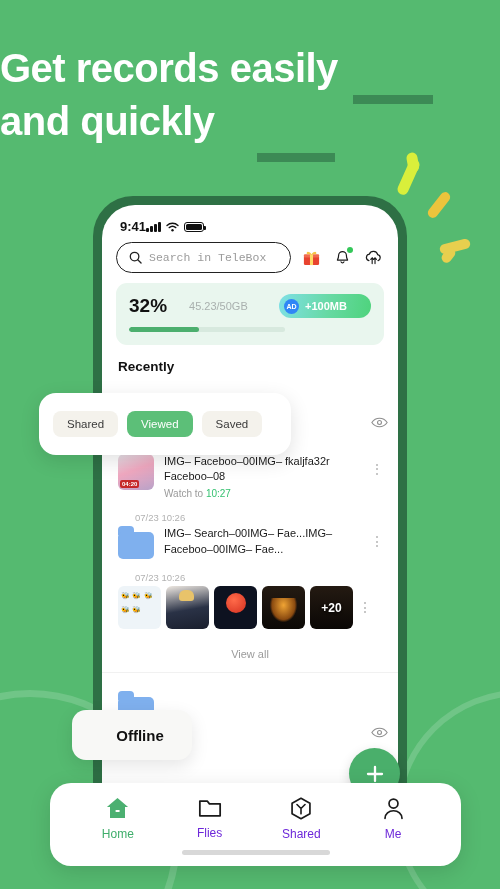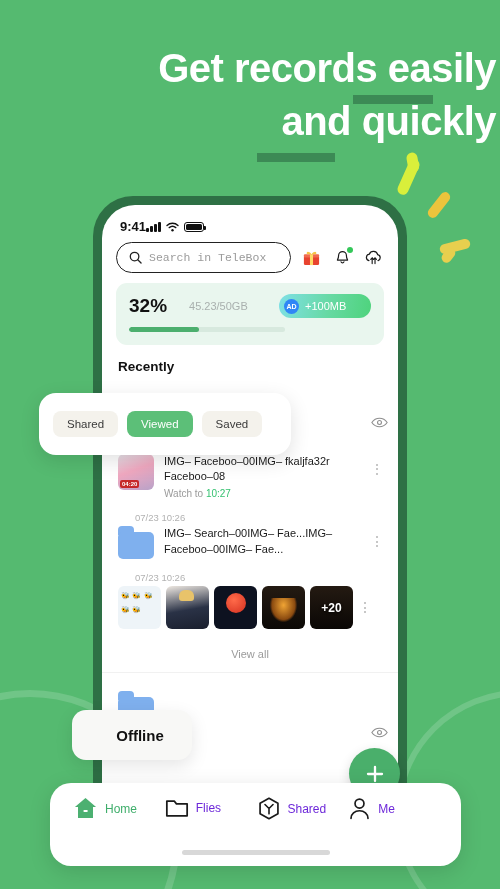--- a/index.html
+++ b/index.html
@@ -18,21 +18,21 @@
     border: 7px solid rgba(255,255,255,0.16);
     pointer-events: none;
   }
   .bg-arc-1 { left: -120px; top: 690px; width: 300px; height: 300px; }
   .bg-arc-2 { left: 395px; top: 690px; width: 250px; height: 250px; border-width: 6px; }
 
   
   .headline {
     position: absolute;
     top: 42px; left: 0; width: 496px;
-    text-align: right;
+    text-align: left;
     color: #ffffff;
     font-size: 40px;
     font-weight: bold;
     line-height: 1.33;
     letter-spacing: -0.5px;
     z-index: 5;
   }
   .headline .l2 { display: block; }
   .underline-1, .underline-2 {
     position: absolute;
@@ -160,21 +160,21 @@
     border-radius: 13px;
     background: linear-gradient(100deg, #7fe0e6 0%, #66d9a2 55%, #4ed37c 100%);
     display:flex; align-items:center; gap:6px;
     padding: 0 11px 0 5px;
   }
   .ad-badge {
     width:15px; height:15px; border-radius:50%; background:#2f86f6;
     color:#fff; font-size:7px; font-weight:bold;
     display:flex; align-items:center; justify-content:center;
   }
-  .ad-label { font-size: 11px; font-weight: normal; color:#ffffff; }
+  .ad-label { font-size: 11px; font-weight: bold; color:#ffffff; }
   .bar-track {
     margin-top: 9px; height: 4.5px; width: 156px;
     background:#d7e9de; border-radius:3px; overflow:hidden;
   }
   .bar-fill { height:100%; width: 45%; background:#4caf6e; border-radius:3px; }
 
   
   .section-title {
     font-size: 13.5px; font-weight: bold; color:#111;
     padding: 14px 16px 6px 16px;
@@ -301,21 +301,21 @@
   .bottom-nav {
     position:absolute; left: 50px; top: 783px;
     width: 411px; height: 83px;
     background:#ffffff; border-radius: 21px;
     box-shadow: 0 6px 22px rgba(0,0,0,0.13);
     display:flex; align-items:flex-start;
     padding: 13px 22px 0 22px;
     z-index: 40;
   }
   .nav-item {
-    flex:1; display:flex; flex-direction:row; align-items:center; gap:6px;
+    flex:1; display:flex; flex-direction:column; align-items:center; gap:6px;
   }
   .nav-label { font-size: 12px; color:#6d28d9; }
   .nav-item.active .nav-label { color:#3fae6b; }
   .home-indicator {
     position:absolute; left: 50%; transform: translateX(-50%);
     bottom: 11px; width: 148px; height: 5px;
     background:#d8d8d8; border-radius: 3px;
   }
 </style>
 </head>

